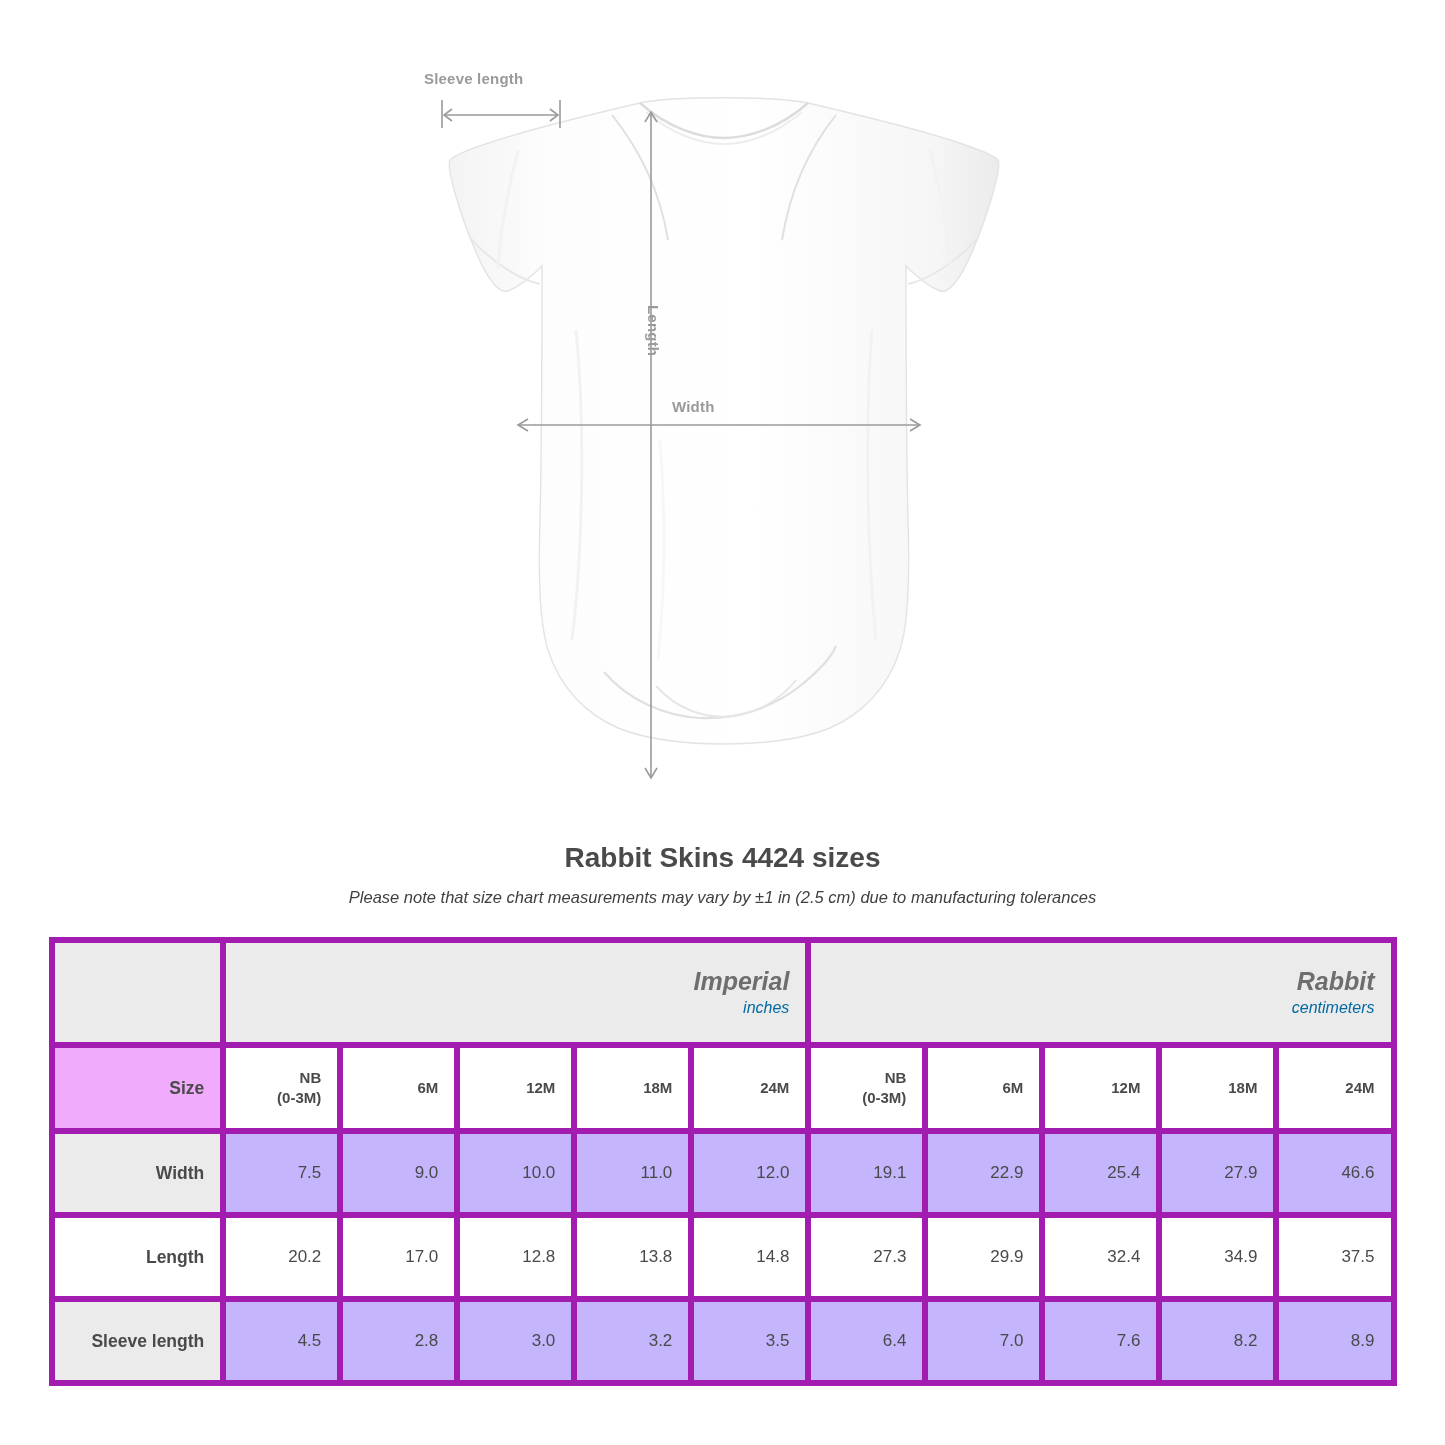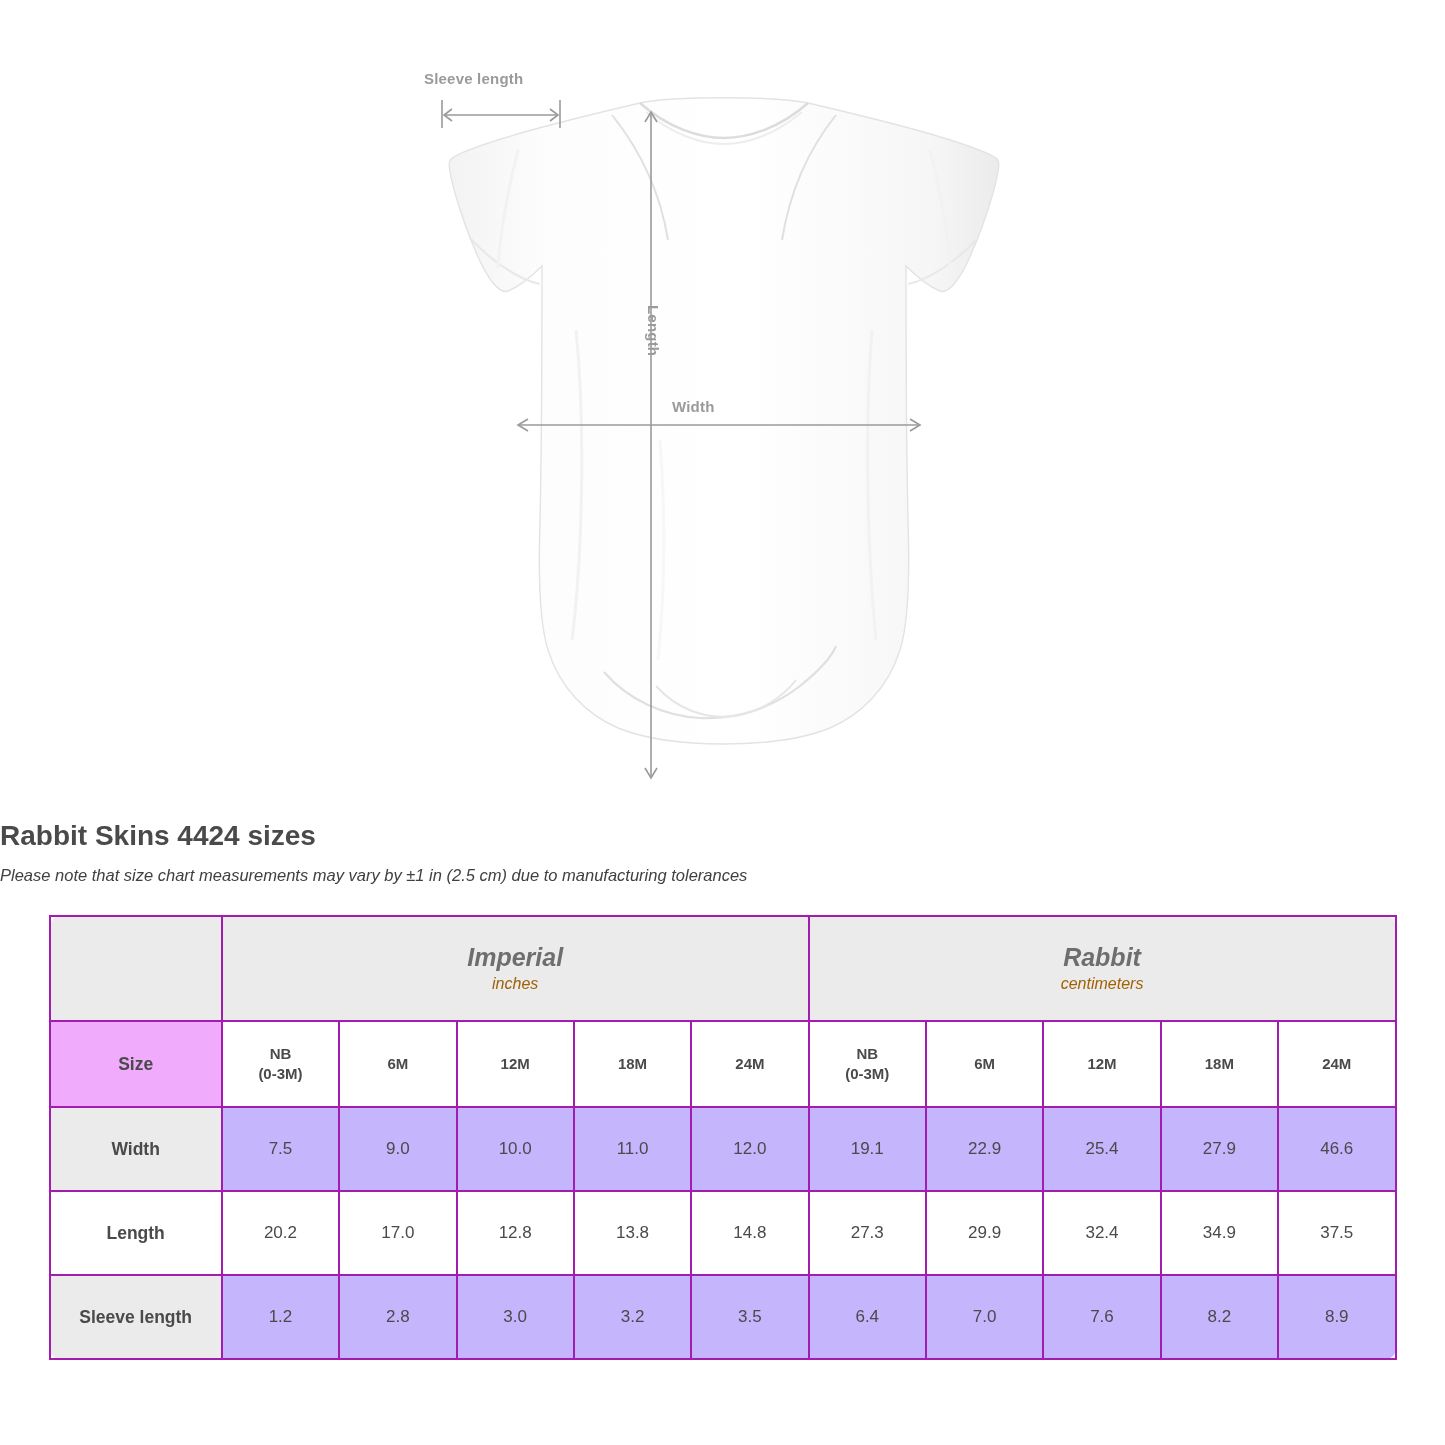--- a/index.html
+++ b/index.html
@@ -38,20 +38,22 @@
   .label-width  { left: 672px; top: 398px; }
   .label-length {
     left: 645px;
     top: 305px;
     writing-mode: vertical-rl;
     text-orientation: mixed;
   }
 
   
   .title-block {
+    text-align: center;
+    margin-top: 22px;
   }
   .chart-title {
     font-size: 28px;
     font-weight: bold;
     color: #4a4a4a;
     margin: 0 0 14px 0;
   }
   .chart-note {
     font-size: 16.5px;
     font-style: italic;
@@ -63,22 +65,22 @@
   .table-wrap {
     width: 1348px;
     margin: 30px auto 0 auto;
   }
   table.size-table {
     width: 100%;
     border-collapse: collapse;
     table-layout: fixed;
   }
   table.size-table td, table.size-table th {
-    border: 2px solid #a21caf;
-    text-align: center;
+    border: 6px solid #a21caf;
+    text-align: right;
     vertical-align: middle;
     font-size: 17px;
     color: #4a4a4a;
     padding: 16px;
   }
   .unit-row td {
     background: #ebebeb;
     height: 105px;
   }
   .unit-row td:first-child {
@@ -90,21 +92,21 @@
   .unit-name {
     font-size: 25px;
     font-style: italic;
     font-weight: bold;
     color: #6e6e6e;
     line-height: 1.25;
   }
   .unit-sub {
     font-size: 16px;
     font-style: italic;
-    color: #a16207;
+    color: #0369a1;
     line-height: 1.4;
   }
   .head-row td {
     background: #ffffff;
     height: 86px;
     font-weight: bold;
     font-size: 16.5px;
   }
   .head-row td.corner-label {
     background: #f0abfc;
@@ -315,21 +317,21 @@
         <td>14.8</td>
         <td>27.3</td>
         <td>29.9</td>
         <td>32.4</td>
         <td>34.9</td>
         <td>37.5</td>
       </tr>
 
       <tr class="data-row alt">
         <td class="row-label">Sleeve length</td>
-        <td>1.2</td>
+        <td>4.5</td>
         <td>2.8</td>
         <td>3.0</td>
         <td>3.2</td>
         <td>3.5</td>
         <td>6.4</td>
         <td>7.0</td>
         <td>7.6</td>
         <td>8.2</td>
         <td>8.9</td>
       </tr>

